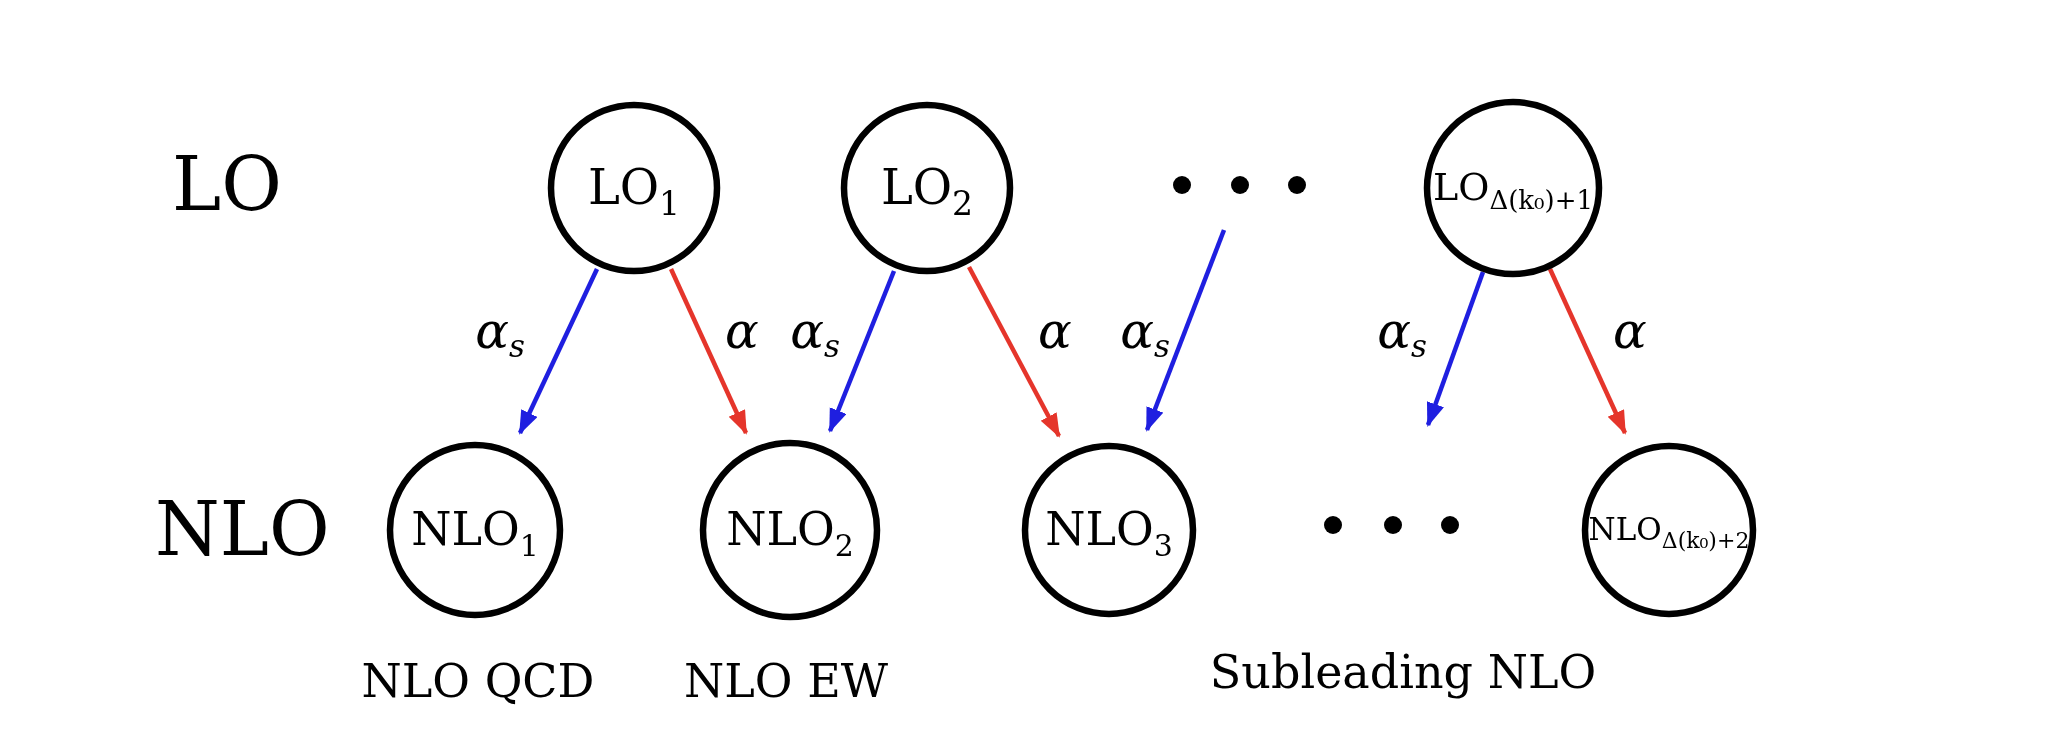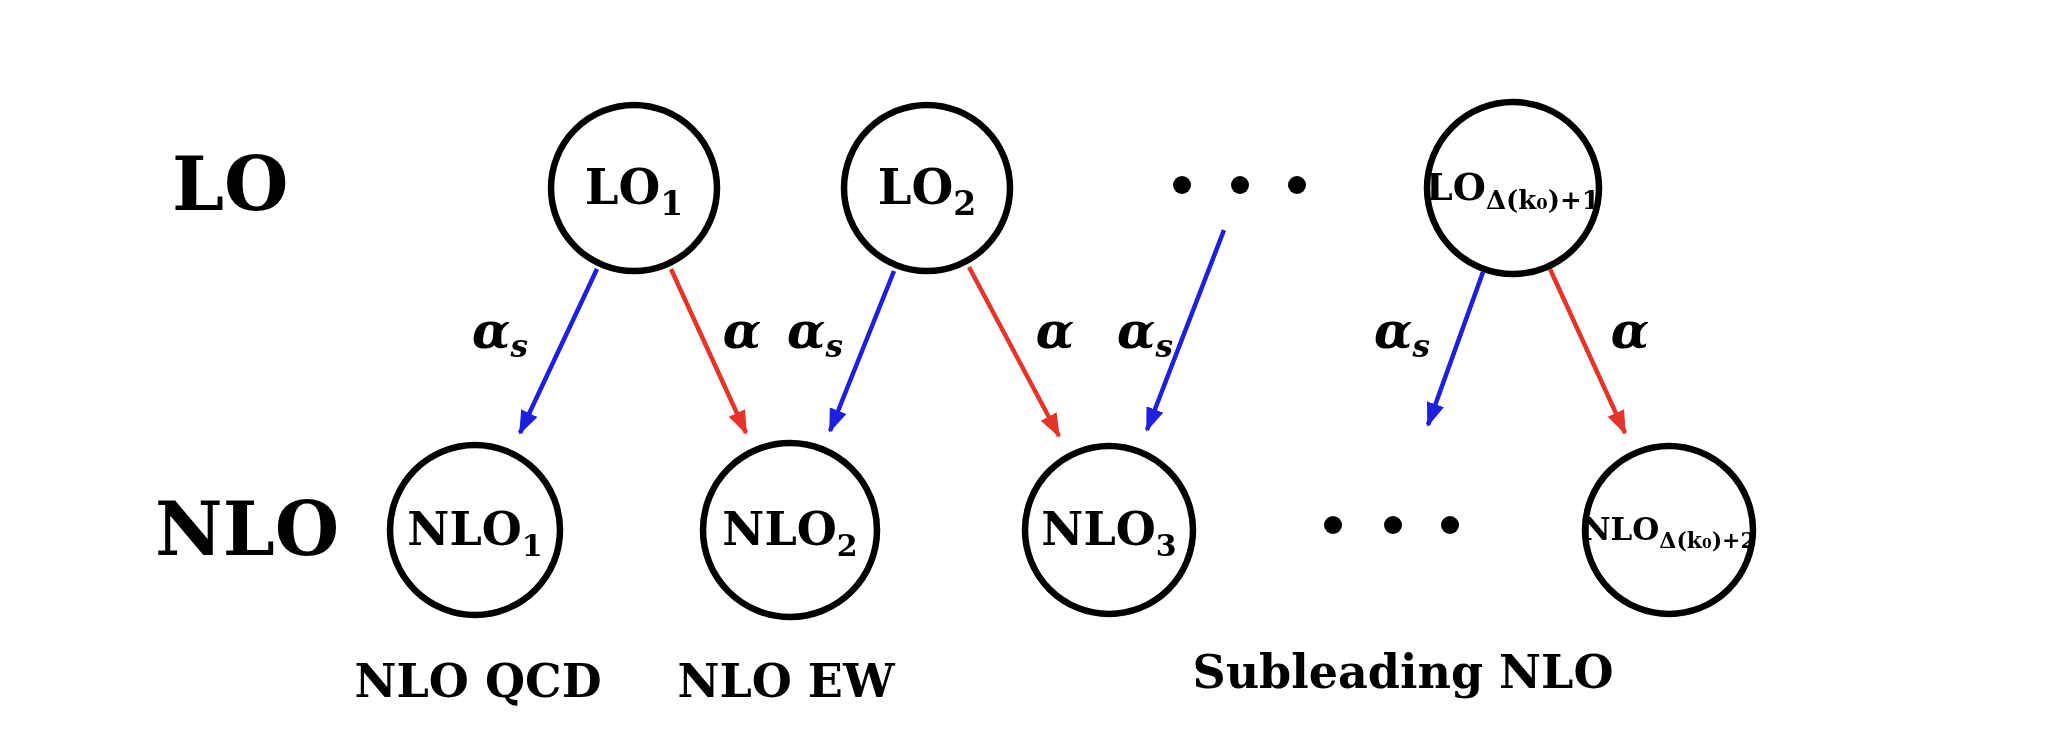--- a/index.html
+++ b/index.html
@@ -1,16 +1,16 @@
 <!DOCTYPE html>
 <html><head>
 <meta charset="utf-8">
 <style>
   html, body { margin: 0; padding: 0; background: #ffffff; }
-  .stage { width: 2048px; height: 755px; position: relative; background: #ffffff; font-weight: bold; }
+  .stage { width: 2048px; height: 755px; position: relative; background: #ffffff; }
   svg { display: block; }
   text { font-family: "DejaVu Serif", "Liberation Serif", serif; fill: #000000; }
   .row-label   { font-size: 74px; }
   .node-label  { font-size: 48px; }
   .node-label-sm { font-size: 38px; }
   .node-label-nlo { font-size: 46px; }
   .node-label-nlo-sm { font-size: 31px; }
   .sub-big { font-size: 33px; }
   .sub-mid { font-size: 30px; }
   .sub-sm  { font-size: 26px; }

